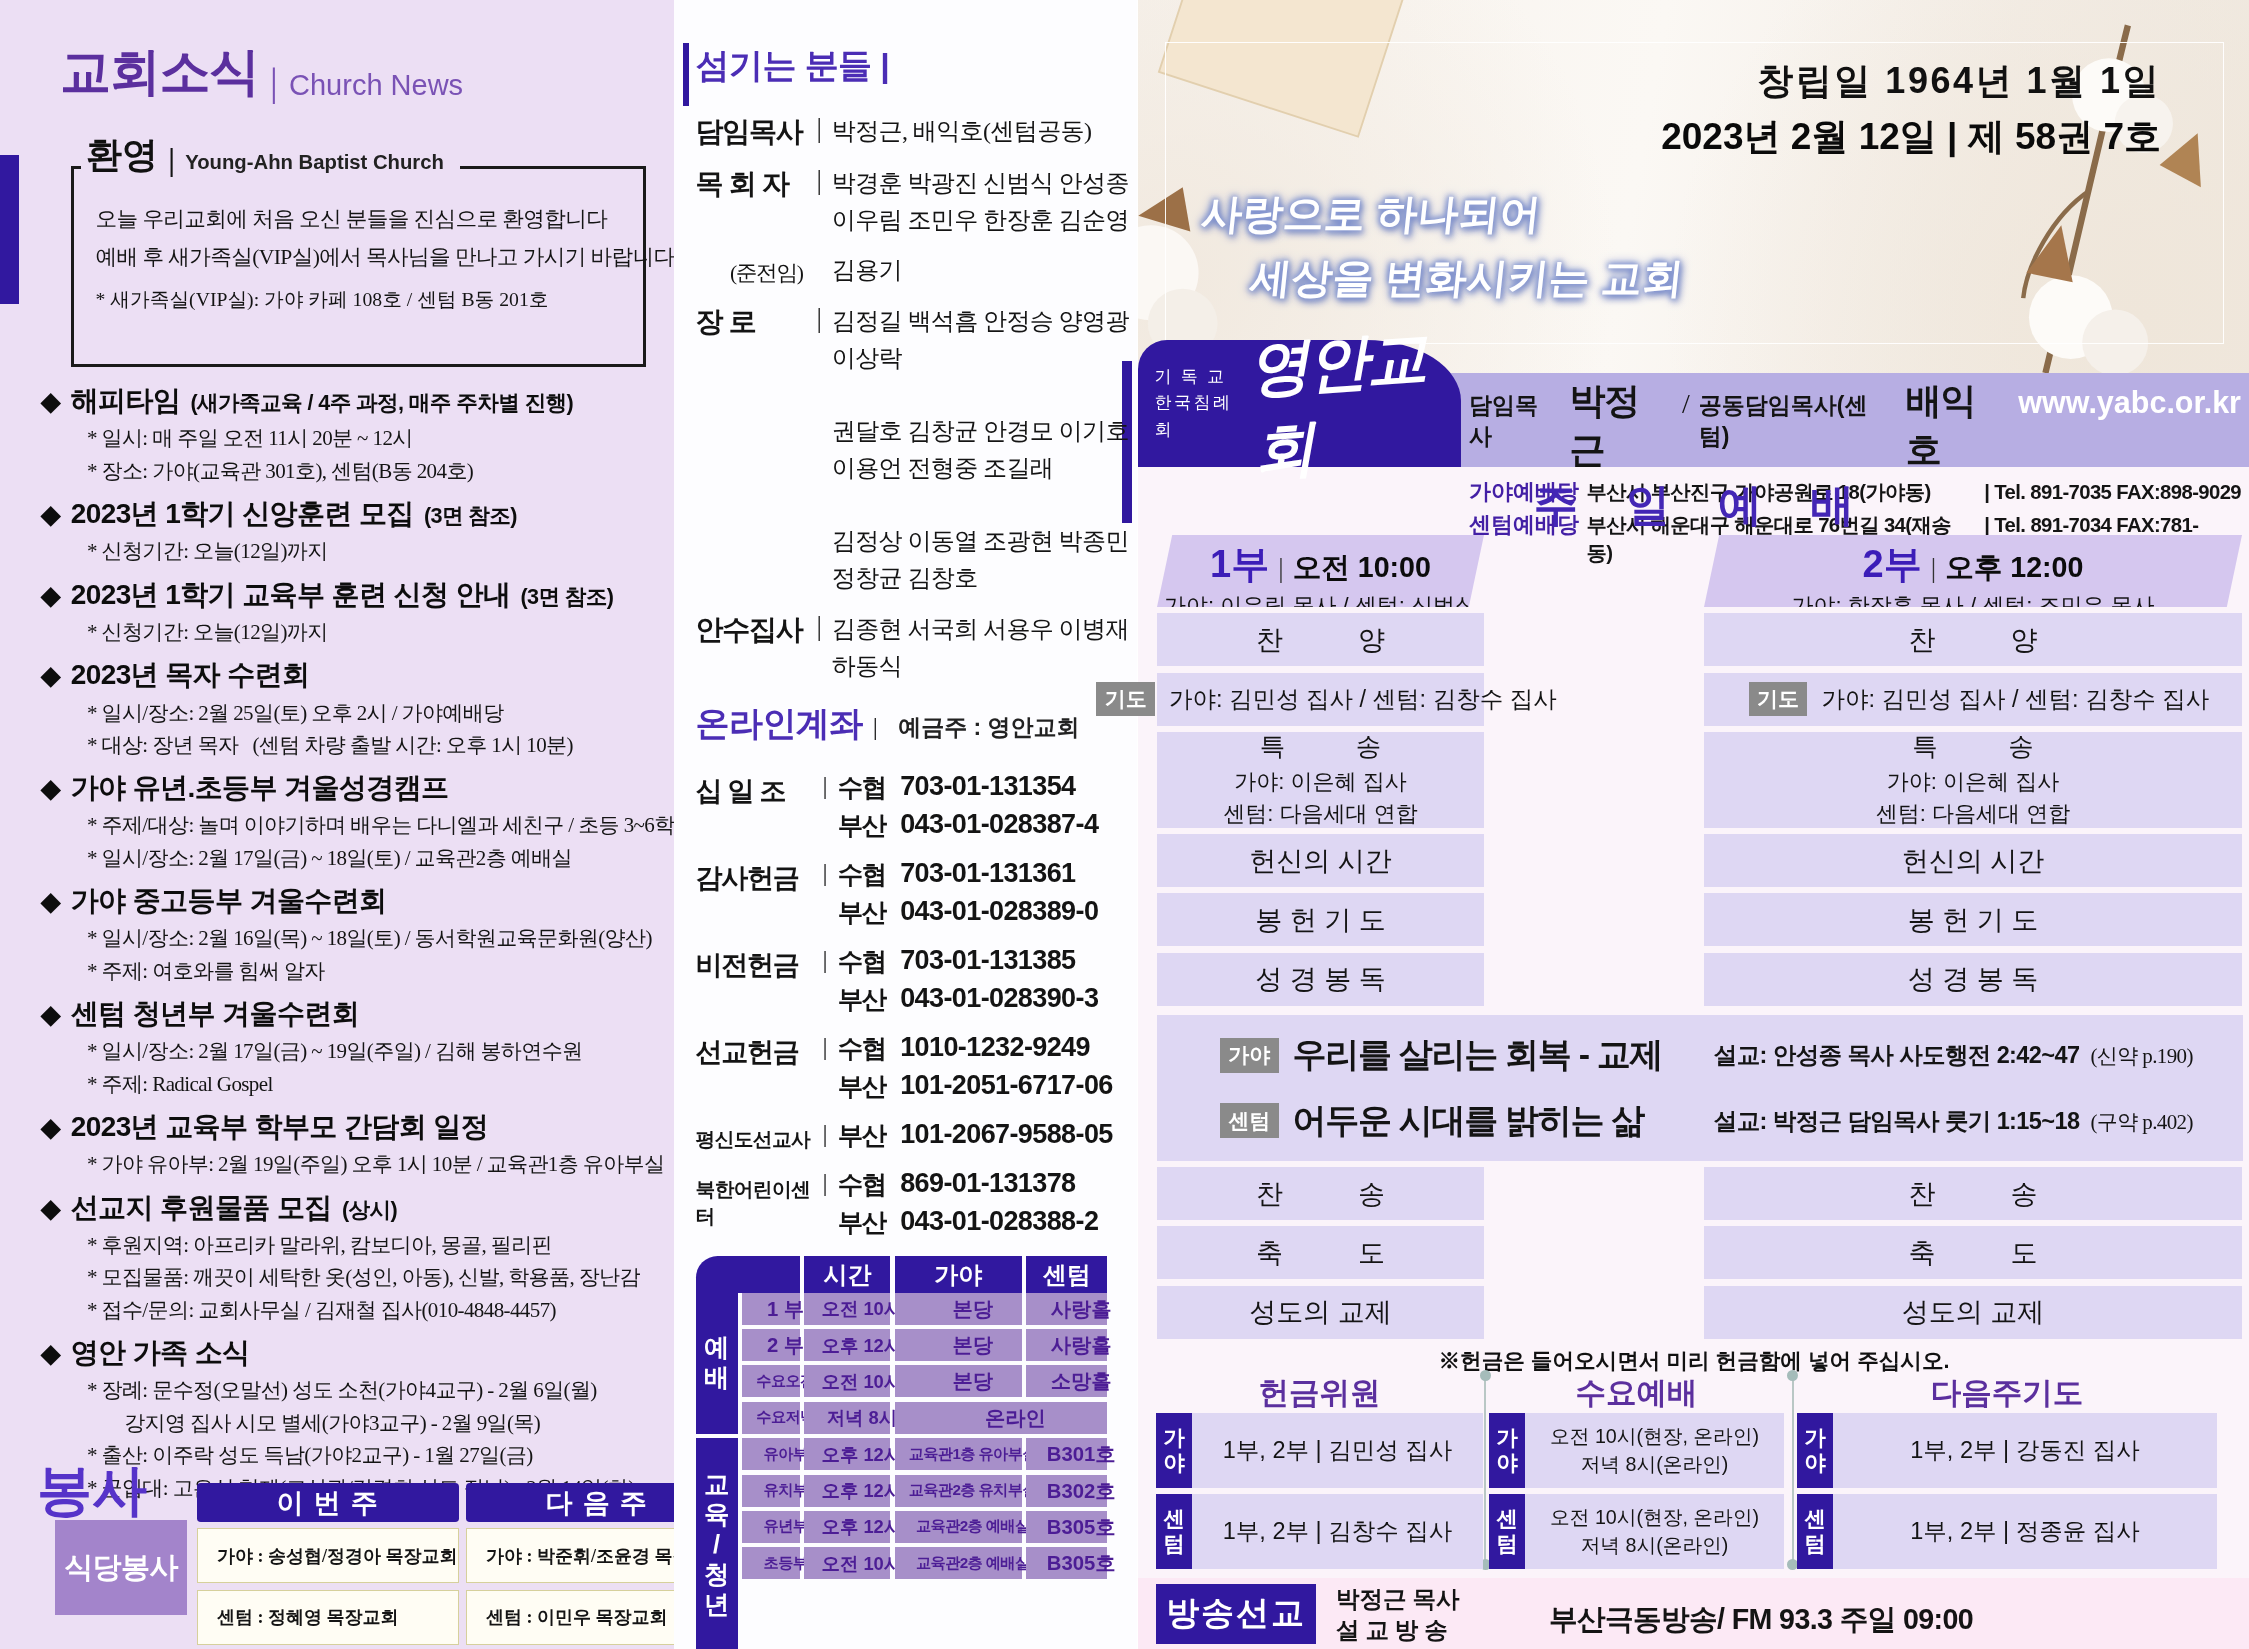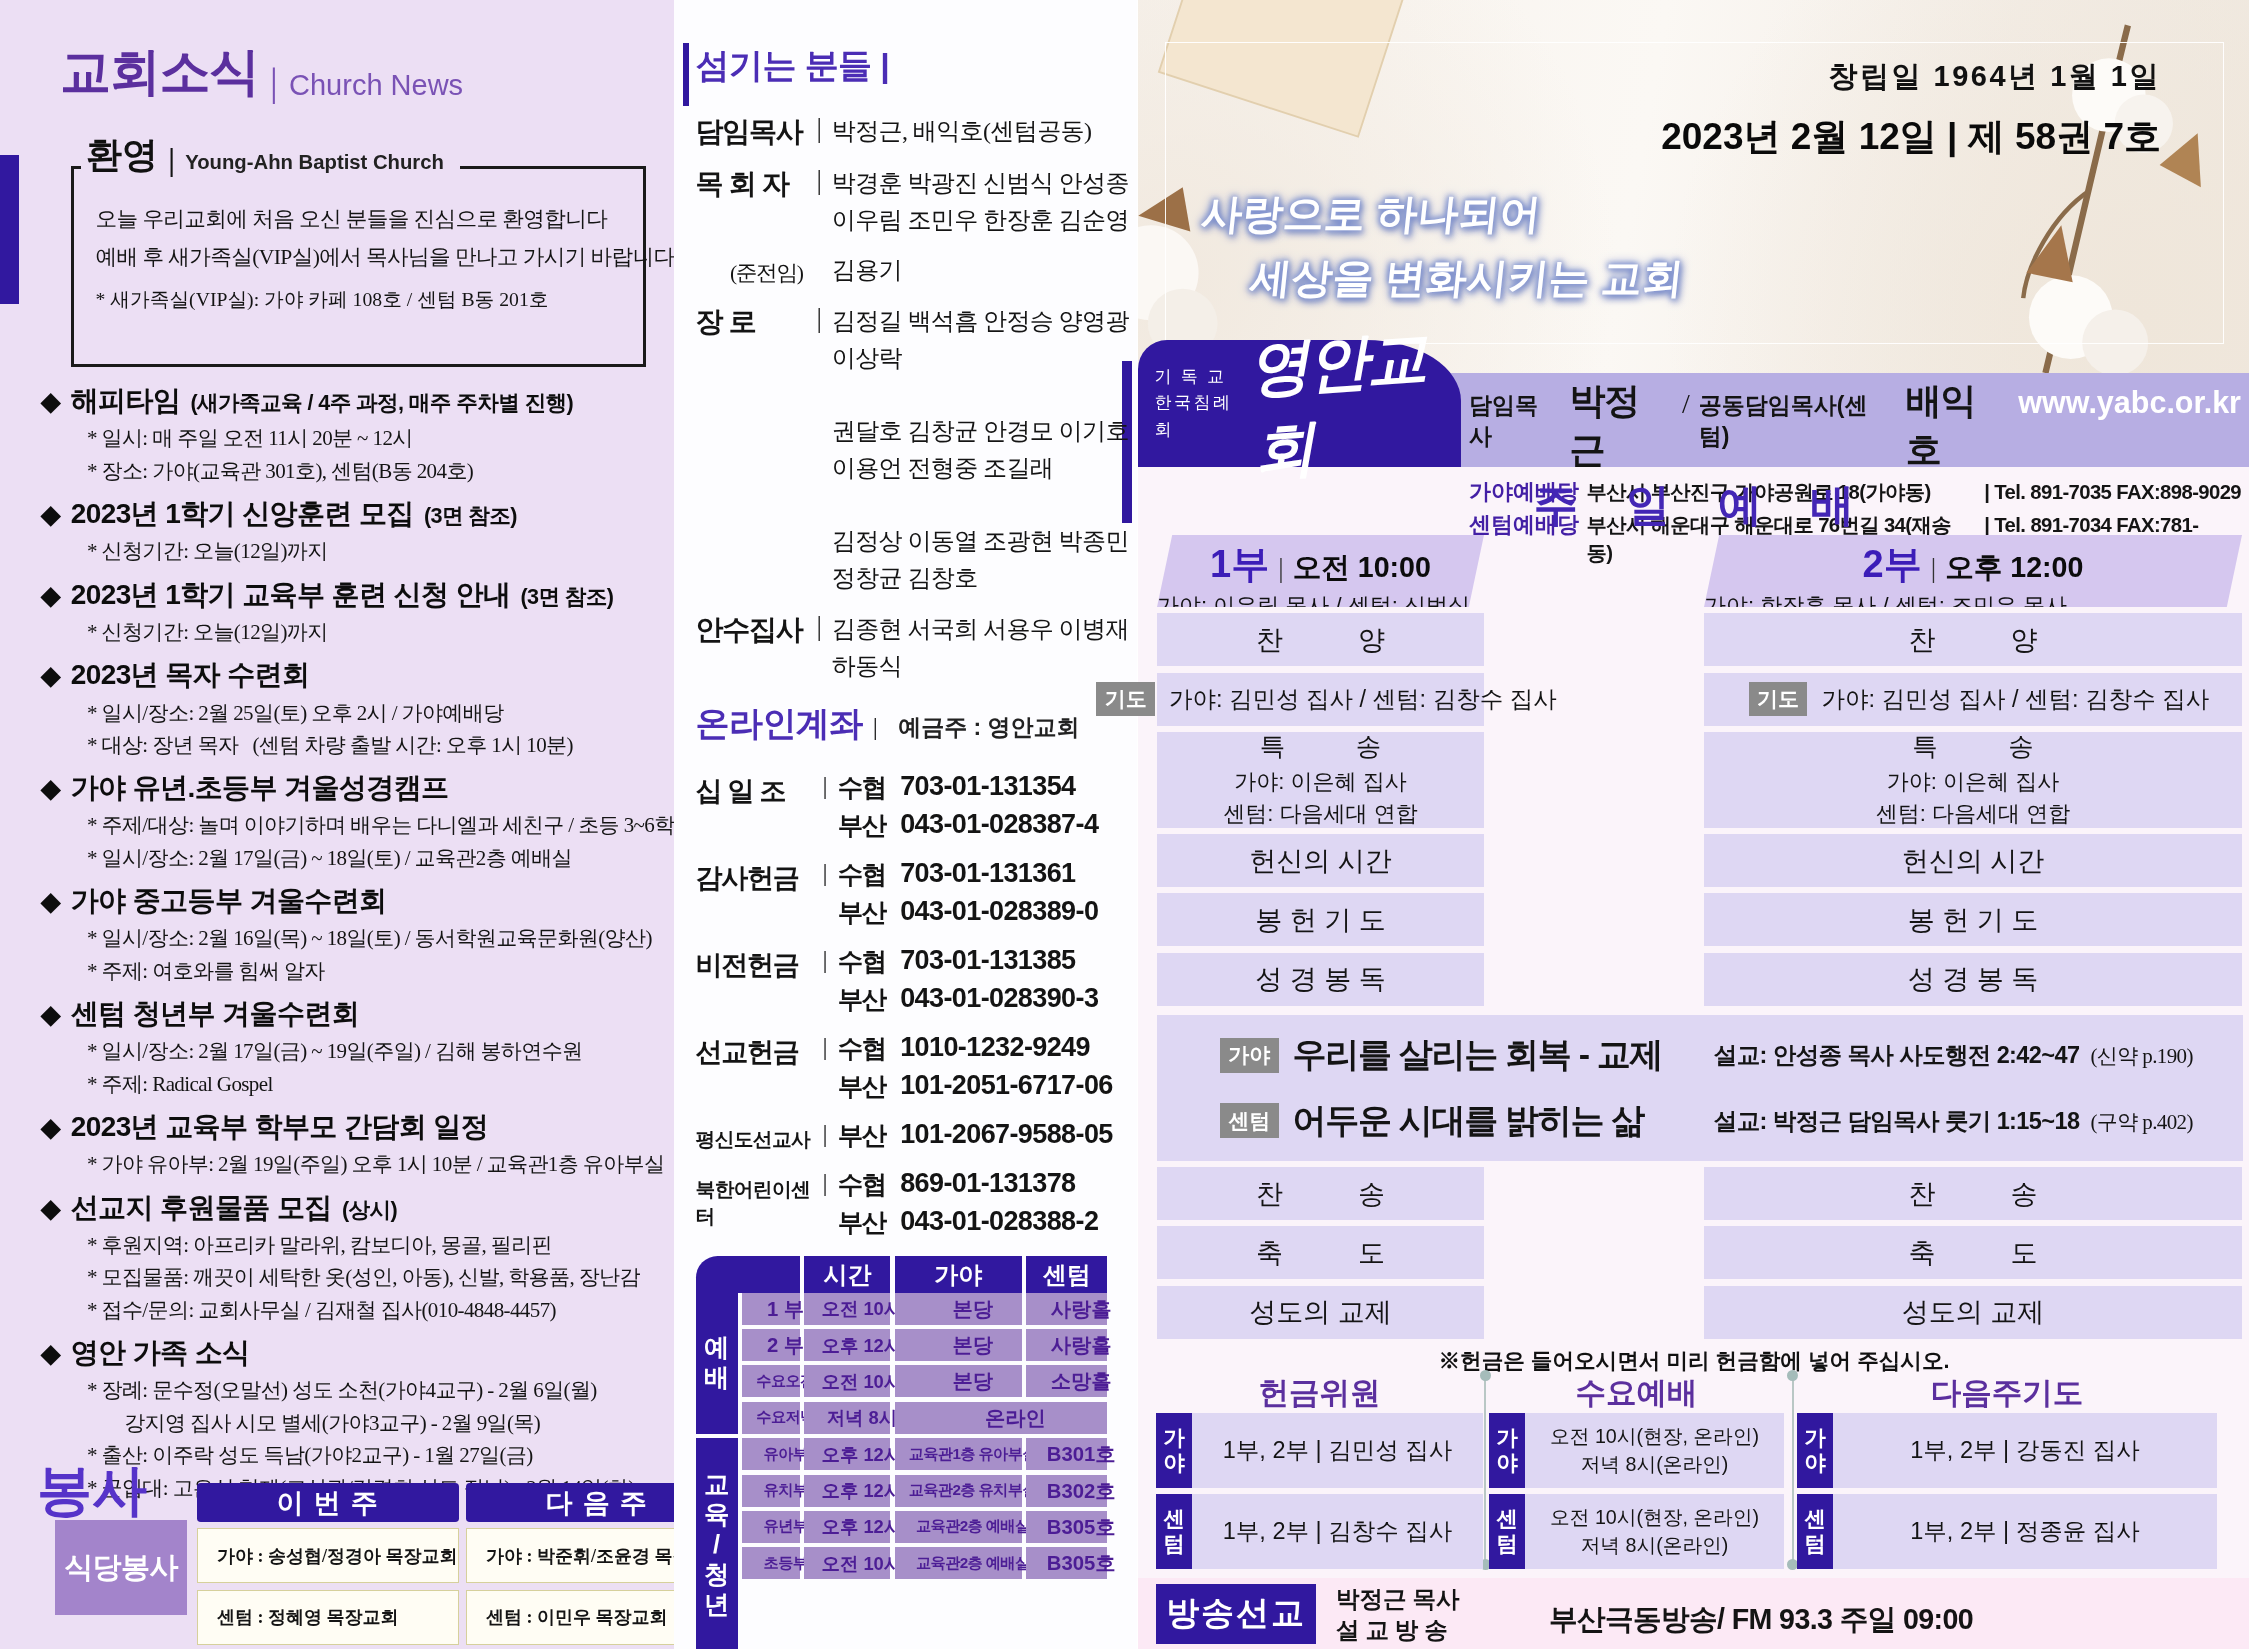--- a/index.html
+++ b/index.html
@@ -83,21 +83,21 @@
   .wi-c.span2 { grid-column:span 2; }
 
   
   .right-page { position:absolute; left:1138px; top:0; width:1112px; height:1650px; background:#fbf4fa; }
   .photo { position:absolute; left:0; top:0; width:1112px; height:373px; overflow:hidden;
            background:
              radial-gradient(circle at 90% 85%, #efe6da 0%, rgba(239,230,218,0) 45%),
              radial-gradient(circle at 3% 75%, #f1e9df 0%, rgba(241,233,223,0) 40%),
              linear-gradient(100deg,#f7f2ec,#fbf8f4 45%,#f3ede6 75%,#efe8df); }
   .photo-frame { position:absolute; left:27px; top:42px; width:1059px; height:302px; border:1.9px solid rgba(255,255,255,.95); }
-  .founded { position:absolute; right:89px; top:57px; font-family:"Liberation Sans",sans-serif; font-weight:bold; font-size:29px; letter-spacing:2.5px; color:#111;text-align:right; }
+  .founded { position:absolute; right:89px; top:57px; font-family:"Liberation Sans",sans-serif; font-weight:bold; font-size:36px; letter-spacing:2.5px; color:#111;text-align:right; }
   .issue { position:absolute; right:89px; top:112px; font-family:"Liberation Sans",sans-serif; font-weight:bold; font-size:37px; color:#0a0a0a; }
   .slogan { position:absolute; left:60px; top:183px; font-family:"Liberation Sans",sans-serif; font-weight:bold; font-size:41px; color:#ffffff;
             line-height:1.55; transform:skewX(-6deg);
             text-shadow:0 0 5.1px #93a3da, 0 0 11.4px #7186c6, 1.9px 2.5px 7.6px #5a6db5, -1.3px -1.3px 6.3px #8598d2; }
   .slogan .l2 { margin-left:56px; }
 
   .band { position:absolute; left:0; top:373px; width:1112px; height:94px; background:#b7aee3; }
   .band-logo { position:absolute; left:0; top:-33px; width:323px; height:127px; background:#31189f;
                border-radius:29px 95px 0 0 / 29px 61px 0 0; display:flex; align-items:center; padding-left:16.5px; gap:10.2px; }
   .denom { color:#fff; font-size:17px; line-height:1.55; letter-spacing:2.5px; white-space:pre-line; }
@@ -114,21 +114,21 @@
   .site-tel { margin-left:auto; font-family:"Liberation Sans",sans-serif; font-weight:bold; font-size:20.3px; letter-spacing:-0.6px; }
 
   .worship-title { position:absolute; left:0; top:476px; width:1112px; text-align:center;
                    font-family:"Liberation Sans",sans-serif; font-weight:bold; font-size:44px; color:#4326b5; letter-spacing:18px; text-indent:18px; }
 
   .wcol { position:absolute; top:535px; width:538px; }
   .wcol.c1 { left:19px; } .wcol.c2 { left:566px; }
   .wcol2 { position:absolute; top:1167px; width:538px; }
   .wcol2.c1 { left:19px; } .wcol2.c2 { left:566px; }
   .whead { height:72px; background:#d5c7ef; clip-path:polygon(15.2px 0, 100% 0, calc(100% - 15.2px) 100%, 0 100%);
-           text-align:left; padding-top:3.8px; }
+           text-align:center; padding-top:3.8px; }
   .wh-l1 { display:flex; justify-content:center; align-items:baseline; gap:9px; }
   .wh-part { font-family:"Liberation Sans",sans-serif; font-weight:bold; font-size:38px; color:#3c1db8; }
   .wh-div { font-size:27px; color:#333; }
   .wh-time { font-family:"Liberation Sans",sans-serif; font-weight:bold; font-size:28.6px; color:#0c0c0c; }
   .wh-l2 { font-family:"Liberation Sans",sans-serif; font-size:22px; margin-top:1.3px; color:#111; }
   .wrow { margin-top:6.3px; height:53px; background:#ded7f3; display:flex; align-items:center; justify-content:center;
           font-family:"Liberation Sans",sans-serif; font-size:27px; color:#141414; white-space:pre; }
   .wrow.prayer { gap:14px; font-size:23.5px; }
   .badge { background:#8a8a8a; color:#fff; font-family:"Liberation Sans",sans-serif; font-weight:bold; font-size:21px; padding:3.2px 8.3px; flex:none;margin-left:12px; }
   .wrow.special { height:96px; flex-direction:column; gap:2.5px; font-size:25.4px; }

